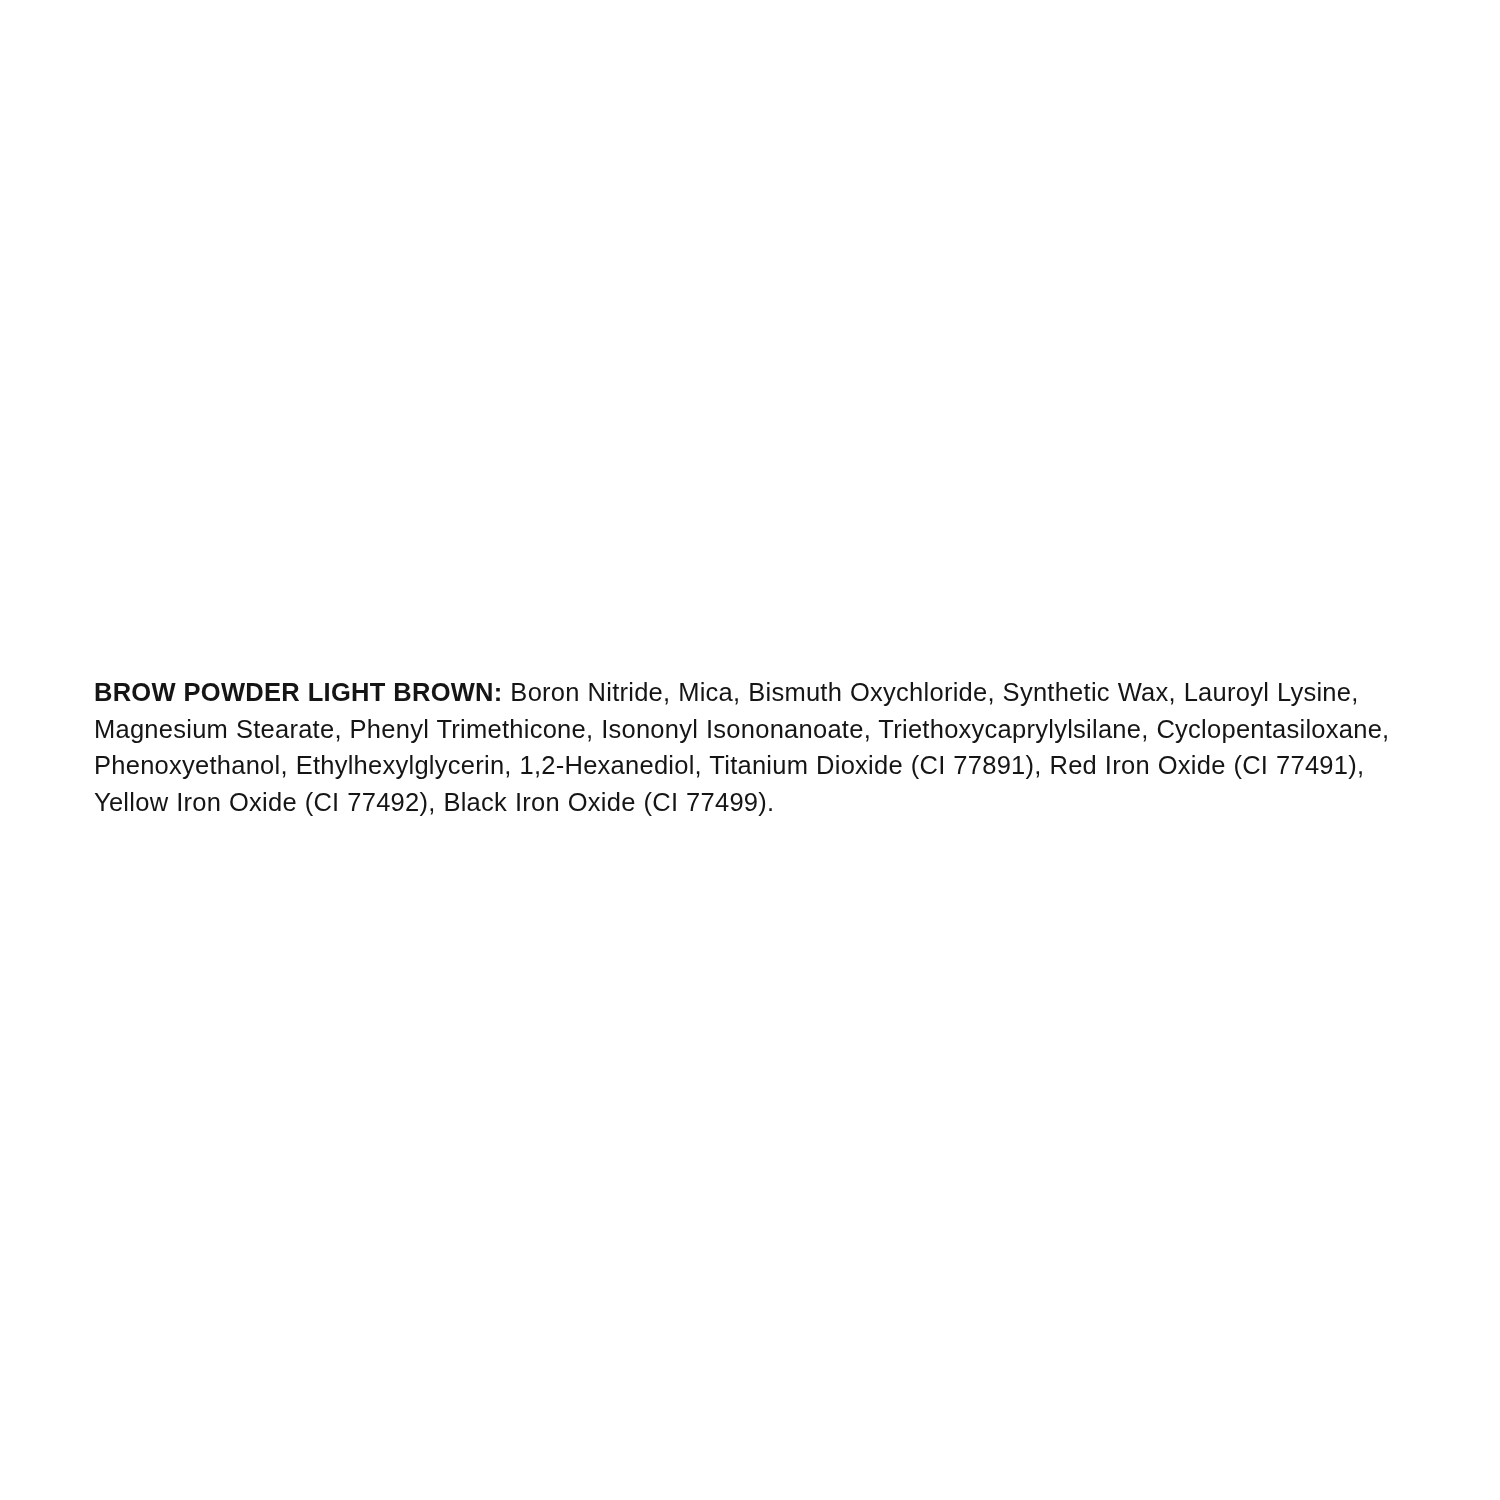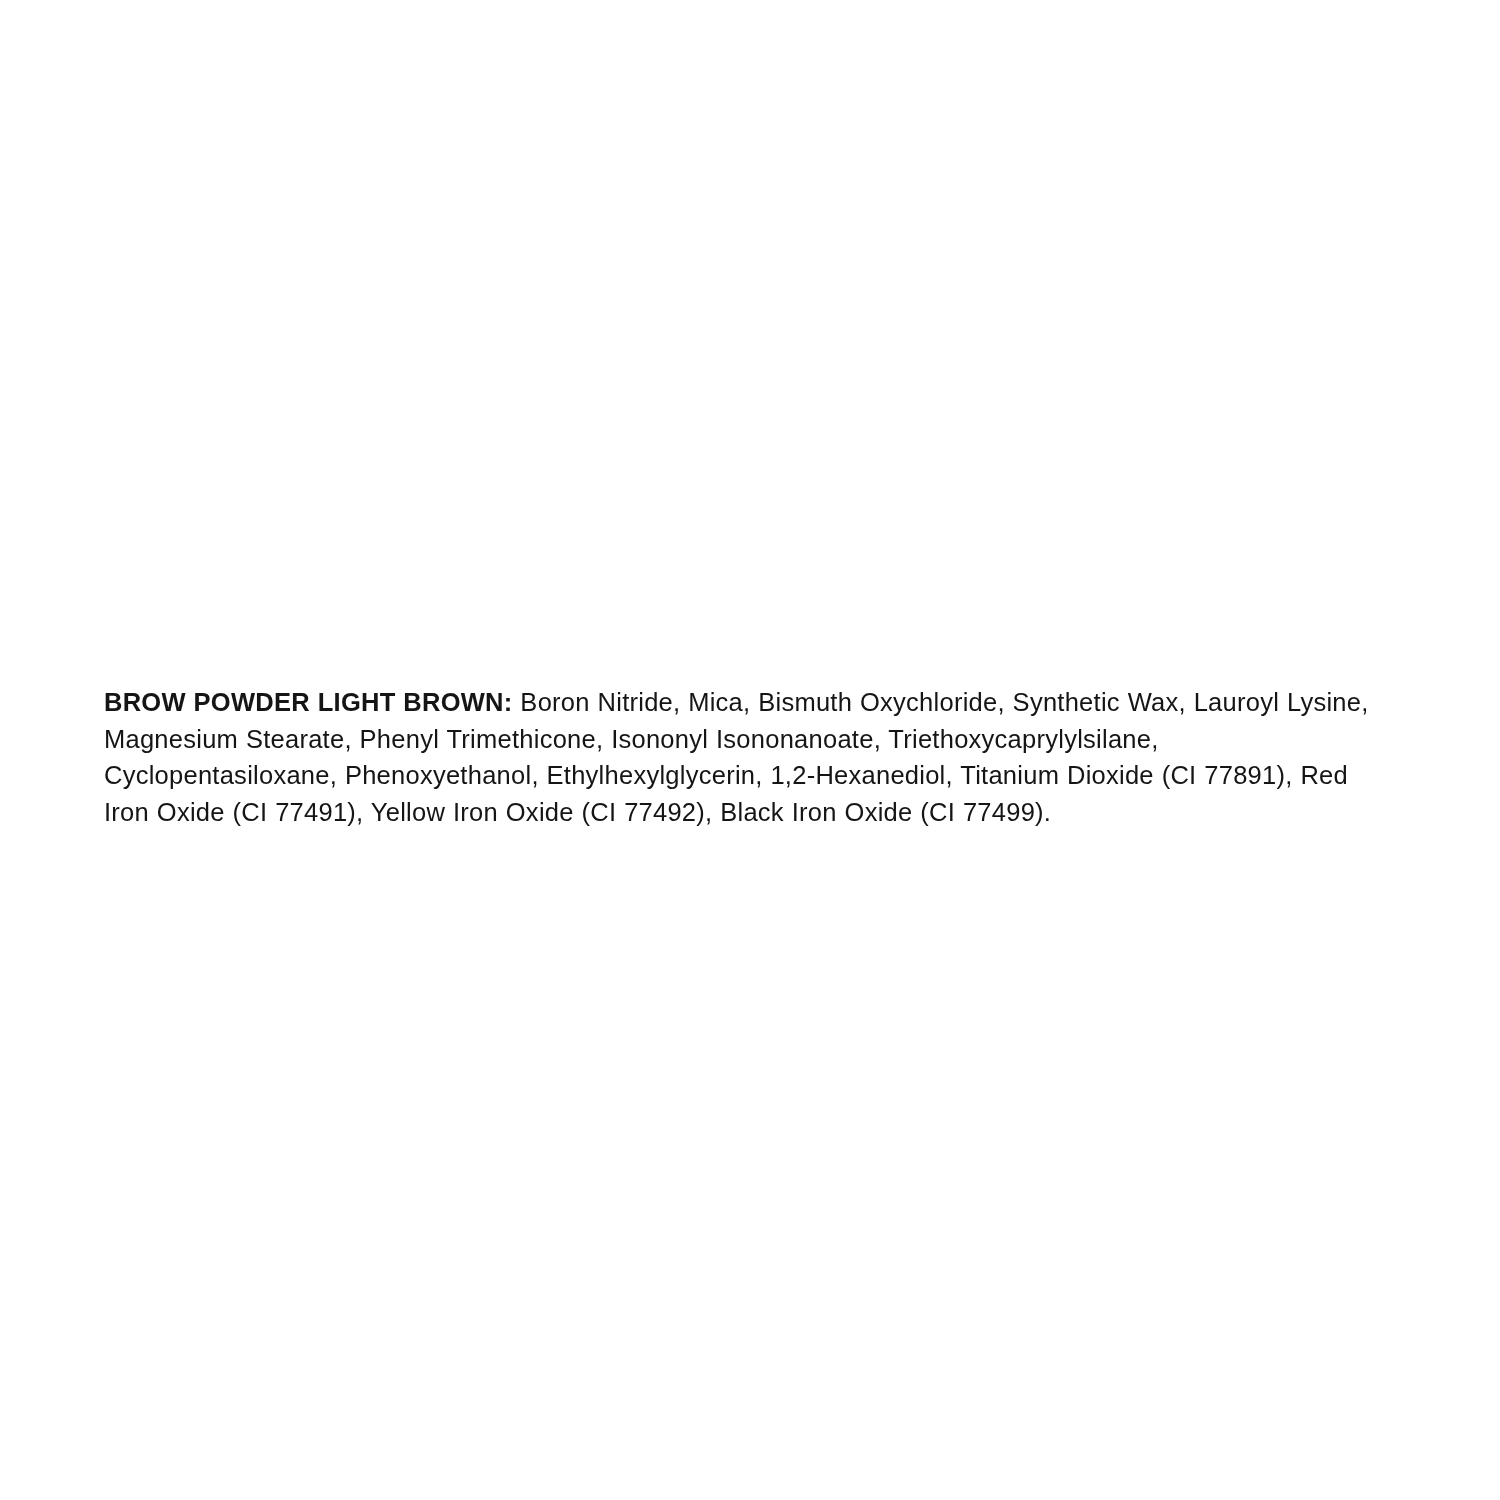--- a/index.html
+++ b/index.html
@@ -26,21 +26,21 @@
     top: 668px;
     width: 1322px;
   }
   .ingredient-paragraph {
     font-size: 25.5px;
     line-height: 36.5px;
     letter-spacing: 0.01em;
     color: #151515;
     text-align: left;
     word-spacing: 0.02em;
-    margin: 16px;
+    margin: 6px;
   }
   .product-label {
     font-weight: bold;
   }
   .ingredient-list {
     font-weight: normal;
   }
 </style>
 </head>
 <body>

